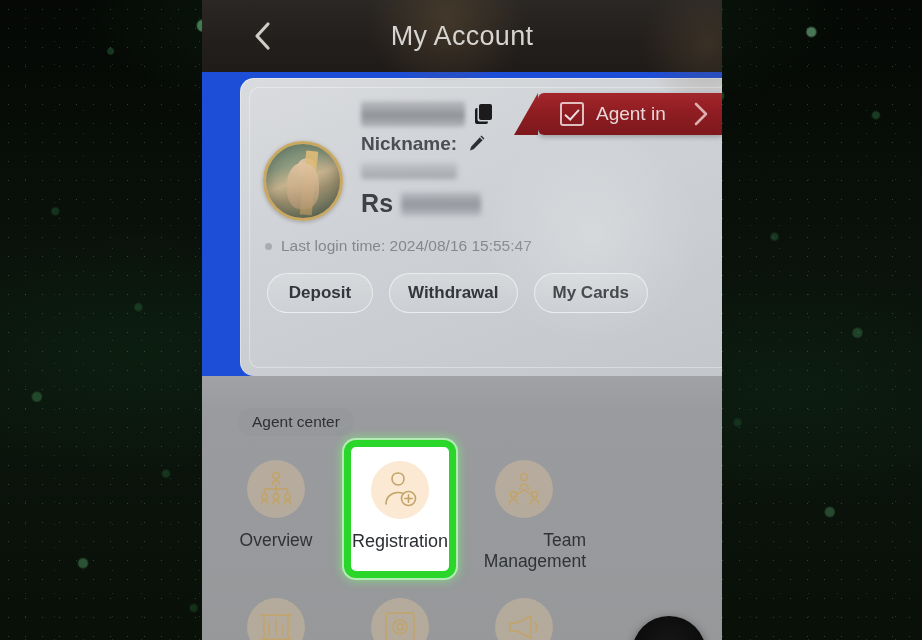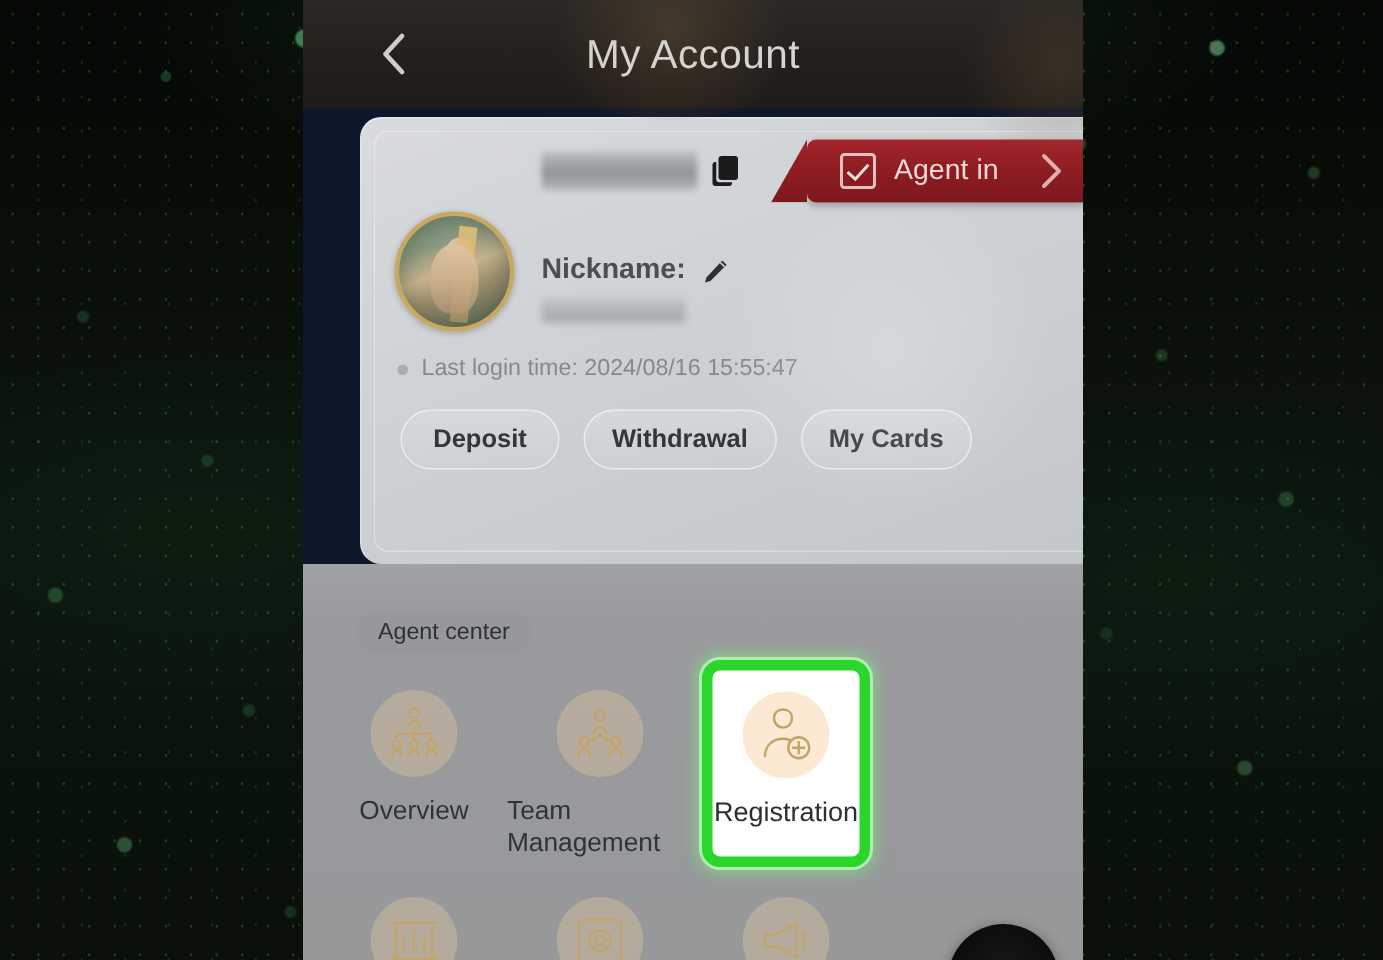--- a/index.html
+++ b/index.html
@@ -52,21 +52,21 @@
       radial-gradient(circle, rgba(110,220,140,0.18) 0.6px, transparent 1px);
     background-size: 17px 19px, 29px 23px;
     background-position: 0 0, 11px 7px;
   }
 
   
   .phone {
     position: absolute; left: 202px; top: 0;
     width: 520px; height: 640px;
     overflow: hidden;
-    background: #0f172a;
+    background: #1d4ed8;
   }
 
   
   .app-header {
     position: relative;
     height: 72px;
     background: linear-gradient(180deg,#2a2724 0%, #231f1c 55%, #1f1b19 100%);
     display: flex; align-items: center;
     z-index: 6;
   }
@@ -187,21 +187,21 @@
   .copy-icon { position: relative; width: 17px; height: 20px; flex: none; }
   .copy-icon .sheet-back {
     position: absolute; left: 0; bottom: 0; width: 13px; height: 16px;
     background: #1b1b1b; border-radius: 2px;
   }
   .copy-icon .sheet-front {
     position: absolute; right: 0; top: 0; width: 13px; height: 16px;
     background: #1b1b1b; border-radius: 2px;
     box-shadow: -1.5px 1.5px 0 0 #cfd2d6;
   }
-  .nickname-row { display: flex; align-items: flex-end; gap: 10px; margin-top: 36px; }
+  .nickname-row { display: flex; align-items: flex-start; gap: 10px; }
   .nickname-label { color: #4b4e52; font-size: 19px; font-weight: bold; }
   .pencil-icon { width: 20px; height: 20px; flex: none; }
   .blur-nickname {
     width: 96px; height: 16px; margin-top: 2px;
     background: linear-gradient(180deg, rgba(178,181,185,0.5), rgba(152,156,161,0.8));
     filter: blur(2.4px);
   }
   .balance-row { display: flex; align-items: center; gap: 8px; margin-top: 4px; }
   .balance-currency { color: #3e4145; font-size: 25px; font-weight: bold; letter-spacing: .2px; }
   .blur-balance {
@@ -254,21 +254,21 @@
     display: flex; flex-direction: column; align-items: center;
     padding-top: 14px; min-height: 126px;
   }
   .tile-icon-circle {
     width: 58px; height: 58px; border-radius: 50%;
     background: rgba(226,198,158,0.40);
     display: flex; align-items: center; justify-content: center;
     margin-bottom: 12px;
   }
   .tile-label {
-    color: #2f3236; font-size: 17.5px; text-align: left; line-height: 21px;
+    color: #2f3236; font-size: 17.5px; text-align: right; line-height: 21px;
     max-width: 124px;
   }
 
   
   .tile.highlighted {
     background: #ffffff;
     border: 7px solid #2bd62b;
     border-radius: 12px;
     box-shadow: 0 0 10px 3px rgba(120,255,120,0.55), 0 0 0 2px rgba(235,255,235,0.7);
     padding-top: 14px;
@@ -346,20 +346,24 @@
             <div class="nickname-row">
               <span class="nickname-label">Nickname:</span>
               <span class="pencil-icon">
                 <svg width="20" height="20" viewBox="0 0 20 20">
                   <path d="M14.5 2.6 L17.4 5.5 L6.6 16.3 L3 17.4 L4.1 13.8 Z" fill="#2d2f33"></path>
                   <path d="M13.2 4 L16 6.8" stroke="#cfd2d6" stroke-width="1.1"></path>
                 </svg>
               </span>
             </div>
             <span class="blur-bar blur-nickname"></span>
+            <div class="balance-row">
+              <span class="balance-currency">Rs</span>
+              <span class="blur-bar blur-balance"></span>
+            </div>
           </div>
         </div>
 
         <div class="lastlogin-row">
           <span class="dot"></span>
           <span class="lastlogin-text">Last login time: 2024/08/16 15:55:47</span>
         </div>
 
         <div class="actions-row">
           <div class="pill-btn">Deposit</div>
@@ -384,45 +388,45 @@
                 <path d="M5.3 34c0-2.3 1.4-3.6 3.2-3.6s3.2 1.3 3.2 3.6"></path>
               <circle cx="20" cy="26.5" r="2.8"></circle>
                 <path d="M16.8 34c0-2.3 1.4-3.6 3.2-3.6s3.2 1.3 3.2 3.6"></path>
               <circle cx="31.5" cy="26.5" r="2.8"></circle>
                 <path d="M28.3 34c0-2.3 1.4-3.6 3.2-3.6s3.2 1.3 3.2 3.6"></path>
             </svg>
           </div>
           <div class="tile-label">Overview</div>
         </div>
 
+        <div class="tile highlighted">
+          <div class="tile-icon-circle">
+            <svg width="40" height="38" viewBox="0 0 40 38" fill="none" stroke="#c2a368" stroke-width="1.6" stroke-linecap="round" stroke-linejoin="round">
+              <path d="M18 14c3.6 0 6-2.8 6-6.3S21.6 2 18 2s-6 2.4-6 5.7S14.4 14 18 14z"></path>
+              <path d="M6 33c0-7 5.4-11.5 12-11.5 2 0 3.9.4 5.6 1.2"></path>
+              <circle cx="28.5" cy="27.5" r="7"></circle>
+              <path d="M28.5 23.8v7.4M24.8 27.5h7.4"></path>
+            </svg>
+          </div>
+          <div class="tile-label">Registration</div>
+        </div>
+
         <div class="tile">
           <div class="tile-icon-circle">
             <svg width="40" height="38" viewBox="0 0 40 38" fill="none" stroke="#c2a368" stroke-width="1.5" stroke-linecap="round" stroke-linejoin="round">
               <circle cx="20" cy="7" r="3.4"></circle>
               <path d="M15.8 19c0-3 1.9-4.8 4.2-4.8s4.2 1.8 4.2 4.8"></path>
               <path d="M20 19.5 11 26M20 19.5 29 26"></path>
               <circle cx="9.5" cy="24.5" r="3"></circle>
               <path d="M5.6 34c0-2.8 1.7-4.4 3.9-4.4s3.9 1.6 3.9 4.4"></path>
               <circle cx="30.5" cy="24.5" r="3"></circle>
               <path d="M26.6 34c0-2.8 1.7-4.4 3.9-4.4s3.9 1.6 3.9 4.4"></path>
             </svg>
           </div>
           <div class="tile-label">Team Management</div>
-        </div>
-
-        <div class="tile highlighted">
-          <div class="tile-icon-circle">
-            <svg width="40" height="38" viewBox="0 0 40 38" fill="none" stroke="#c2a368" stroke-width="1.6" stroke-linecap="round" stroke-linejoin="round">
-              <path d="M18 14c3.6 0 6-2.8 6-6.3S21.6 2 18 2s-6 2.4-6 5.7S14.4 14 18 14z"></path>
-              <path d="M6 33c0-7 5.4-11.5 12-11.5 2 0 3.9.4 5.6 1.2"></path>
-              <circle cx="28.5" cy="27.5" r="7"></circle>
-              <path d="M28.5 23.8v7.4M24.8 27.5h7.4"></path>
-            </svg>
-          </div>
-          <div class="tile-label">Registration</div>
         </div>
 
       </div>
 
       <div class="grid grid-row2">
         <div class="tile">
           <div class="tile-icon-circle">
             <svg width="38" height="36" viewBox="0 0 38 36" fill="none" stroke="#c2a368" stroke-width="1.5" stroke-linecap="round" stroke-linejoin="round">
               <path d="M4 6h30M7 6v24M31 6v24M12 14v12M19 11v15M26 17v9M4 30h30"></path>
             </svg>

